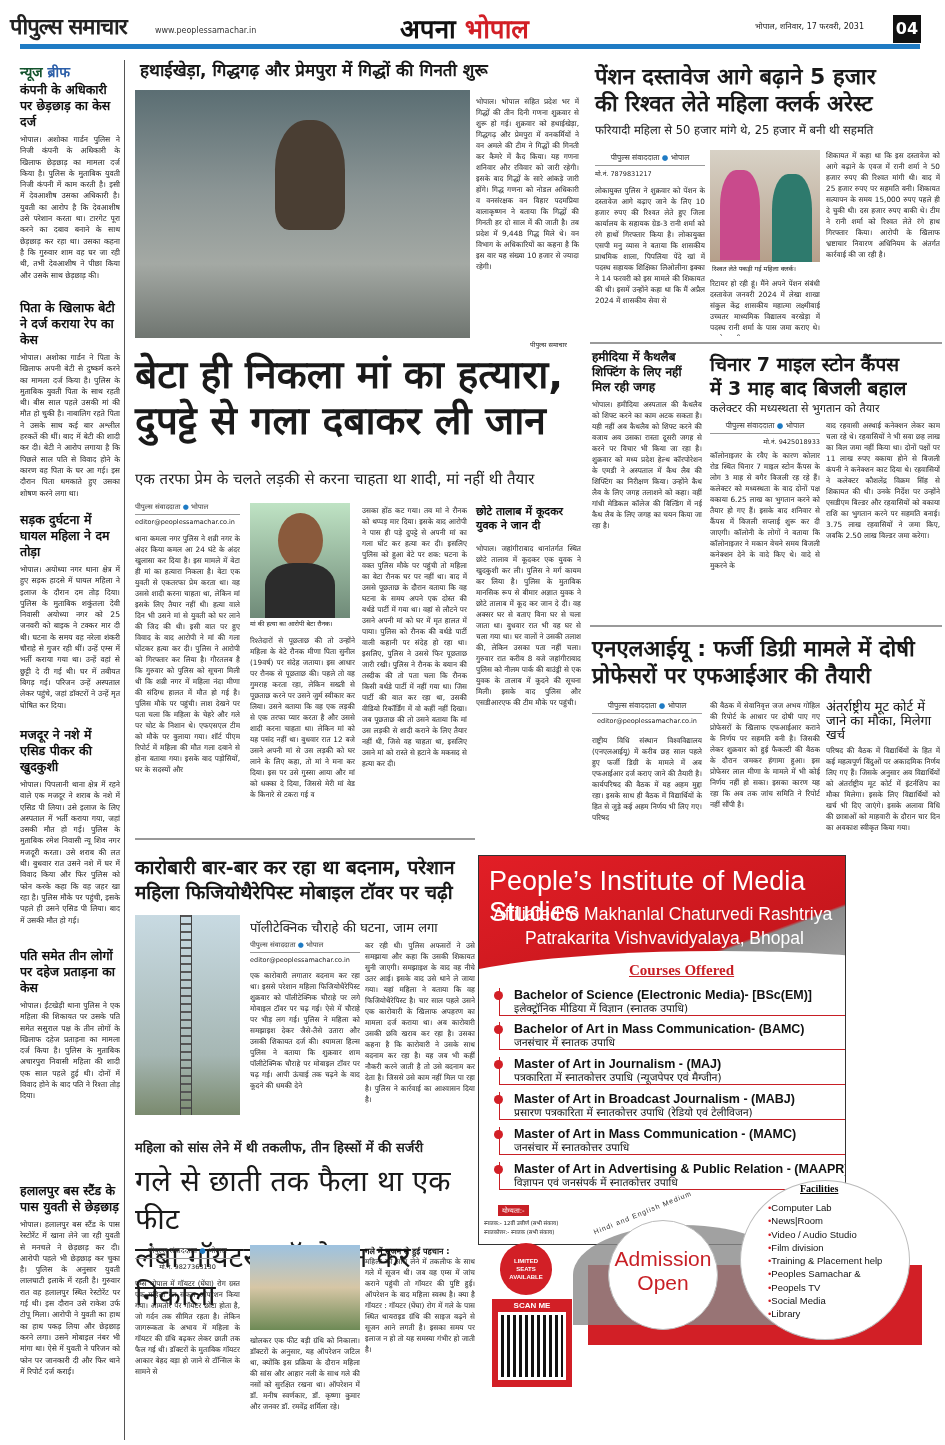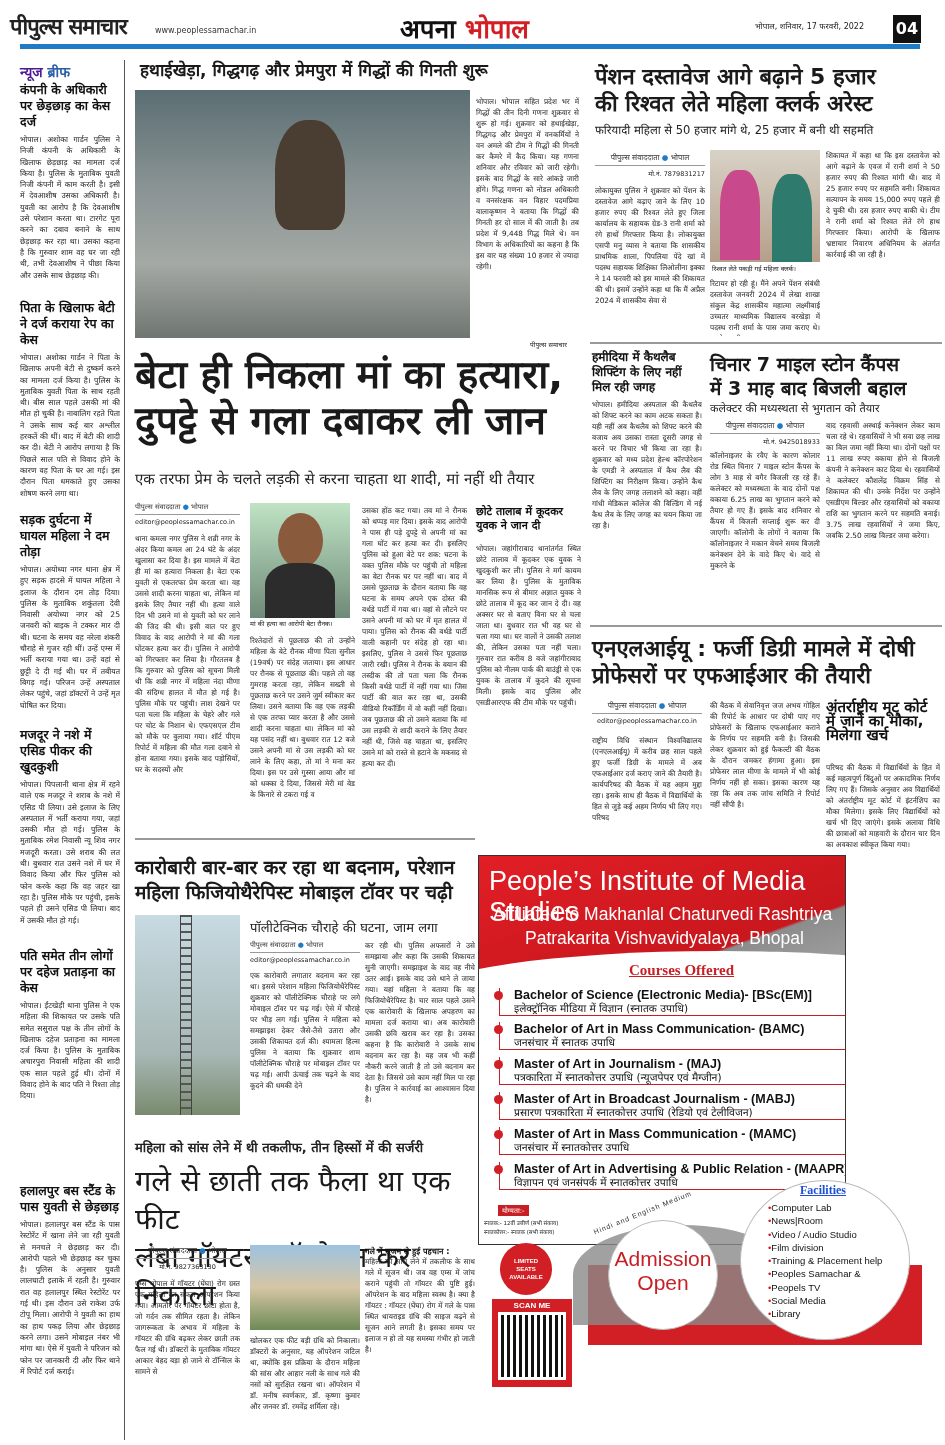--- a/index.html
+++ b/index.html
@@ -8,21 +8,21 @@
 .hdr{left:0;top:0;width:945px;height:44px}
 .logo{left:10px;top:10px;font-size:22px;font-weight:bold;color:#222;letter-spacing:-1px}
 .site{left:155px;top:26px;font-size:8px;color:#333}
 .center-title{left:400px;top:10px;font-size:26px;font-weight:bold}
 .ct-black{color:#111}.ct-red{color:#d21f26}
 .date{left:755px;top:20px;font-size:8px;color:#222}
 .pageno{left:893px;top:15px;width:28px;height:28px;background:#111;color:#fff;font-size:16px;font-weight:bold;text-align:center;line-height:28px}
 .blueline{left:20px;top:44px;width:900px;height:5px;background:#1f7bc4}
 .col-rule{width:1px;background:#555}
 .news-brief{left:20px;top:62px;font-size:14px;font-weight:bold}
-.nb-red{color:#4c1d95}.nb-blue{color:#2b5ea8}
+.nb-red{color:#14532d}.nb-blue{color:#2b5ea8}
 .brief{left:20px;width:100px}
 .brief h3{font-size:12.5px;line-height:16px;font-weight:bold;margin-bottom:4px}
 .brief p{font-size:7.6px;line-height:11.3px;text-align:justify;color:#222}
 .h1{font-weight:bold;line-height:1.05;color:#1a1a1a}
 .body-txt{font-size:7.3px;line-height:11px;text-align:justify;color:#222}
 .byline{font-size:7px;color:#333;border-bottom:1px solid #999;padding-bottom:3px;margin-bottom:3px}
 .byline .dot{color:#1f7bc4}
 .byline2{font-size:7.5px;color:#333;text-align:center;border-bottom:1px solid #999;padding-bottom:3px}
 .photo{background:#888;overflow:hidden}
 .caption{font-size:6.5px;color:#222}
@@ -49,21 +49,21 @@
 </style>
 </head>
 <body>
 
 <div class="abs hdr">
   <div class="abs logo"><span>पीपुल्स समाचार</span></div>
   <div class="abs site">www.peoplessamachar.in</div>
   <div class="abs center-title">
     <span class="ct-black">अपना</span> <span class="ct-red">भोपाल</span>
   </div>
-  <div class="abs date">भोपाल, शनिवार, 17 फरवरी, 2022</div>
+  <div class="abs date">भोपाल, शनिवार, 17 फरवरी, 2031</div>
   <div class="abs pageno">04</div>
 </div>
 <div class="abs blueline"></div>
 
 <div class="abs news-brief">
   <span class="nb-red">न्यूज</span> <span class="nb-blue">ब्रीफ</span>
 </div>
 <div class="abs col-rule" style="left:124px;top:60px;height:1380px"></div>
 
 <div class="abs brief" style="top:82px">
@@ -121,21 +121,21 @@
   <div class="body-txt" style="height:305px;overflow:hidden">भोपाल। जहांगीराबाद थानांतर्गत स्थित छोटे तालाब में कूदकर एक युवक ने खुदकुशी कर ली। पुलिस ने मर्ग कायम कर लिया है। पुलिस के मुताबिक मानसिक रूप से बीमार अज्ञात युवक ने छोटे तालाब में कूद कर जान दे दी। वह अक्सर घर से बताए बिना घर से चला जाता था। बुधवार रात भी वह घर से चला गया था। घर वालों ने उसकी तलाश की, लेकिन उसका पता नहीं चला। गुरुवार रात करीब 8 बजे जहांगीराबाद पुलिस को नीलम पार्क की बाउंड्री से एक युवक के तालाब में कूदने की सूचना मिली। इसके बाद पुलिस और एसडीआरएफ की टीम मौके पर पहुंची।</div>
 </div>
 
 <div class="abs h1" style="left:595px;top:63px;width:345px;font-size:22px;line-height:27px">
   <div>पेंशन दस्तावेज आगे बढ़ाने 5 हजार</div>
   <div>की रिश्वत लेते महिला क्लर्क अरेस्ट</div>
 </div>
 <div class="abs" style="left:595px;top:122px;width:345px;font-size:11.5px;color:#222">फरियादी महिला से 50 हजार मांगे थे, 25 हजार में बनी थी सहमति</div>
 <div class="abs" style="left:595px;top:152px;width:110px">
   <div class="byline2"><span>पीपुल्स संवाददाता</span> <span style="color:#1f7bc4">●</span> <span>भोपाल</span></div>
-  <div class="caption" style="text-align:right;margin-top:3px">मो.नं. 7879831217</div>
+  <div class="caption" style="text-align:left;margin-top:3px">मो.नं. 7879831217</div>
 </div>
 <div class="abs body-txt" style="left:595px;top:185px;width:110px;height:148px;overflow:hidden">लोकायुक्त पुलिस ने शुक्रवार को पेंशन के दस्तावेज आगे बढ़ाए जाने के लिए 10 हजार रुपए की रिश्वत लेते हुए जिला कार्यालय के सहायक ग्रेड-3 रानी शर्मा को रंगे हाथों गिरफ्तार किया है। लोकायुक्त एसपी मनु व्यास ने बताया कि शासकीय प्राथमिक शाला, पिपलिया पेंदे खां में पदस्थ सहायक शिक्षिका लिओलीना इक्का ने 14 फरवरी को इस मामले की शिकायत की थी। इसमें उन्होंने कहा था कि मैं अप्रैल 2024 में शासकीय सेवा से</div>
 <div class="abs photo" style="left:710px;top:150px;width:110px;height:112px;background:linear-gradient(180deg,#d8d2c6,#b59f8a)">
   <div class="abs" style="left:10px;top:20px;width:40px;height:90px;border-radius:40% 40% 0 0;background:#c94a8c"></div>
   <div class="abs" style="left:62px;top:24px;width:40px;height:88px;border-radius:40% 40% 0 0;background:#2e7a6d"></div>
 </div>
 <div class="abs caption" style="left:712px;top:264px;width:110px">रिश्वत लेते पकड़ी गई महिला क्लर्क।</div>
 <div class="abs body-txt" style="left:710px;top:278px;width:110px;height:58px;overflow:hidden">रिटायर हो रही हूं। मैंने अपने पेंशन संबंधी दस्तावेज जनवरी 2024 में लेखा शाखा संकुल केंद्र शासकीय महात्मा लक्ष्मीबाई उच्चतर माध्यमिक विद्यालय बरखेड़ा में पदस्थ रानी शर्मा के पास जमा कराए थे। उसने अपनी</div>
 <div class="abs body-txt" style="left:826px;top:150px;width:114px;height:188px;overflow:hidden">शिकायत में कहा था कि इस दस्तावेज को आगे बढ़ाने के एवज में रानी शर्मा ने 50 हजार रुपए की रिश्वत मांगी थी। बाद में 25 हजार रुपए पर सहमति बनी। शिकायत सत्यापन के समय 15,000 रुपए पहले ही दे चुकी थी। दस हजार रुपए बाकी थे। टीम ने रानी शर्मा को रिश्वत लेते रंगे हाथ गिरफ्तार किया। आरोपी के खिलाफ भ्रष्टाचार निवारण अधिनियम के अंतर्गत कार्रवाई की जा रही है।</div>
 <div class="abs hr" style="left:590px;top:342px;width:352px"></div>
@@ -162,21 +162,21 @@
   <div>एनएलआईयू : फर्जी डिग्री मामले में दोषी</div>
   <div>प्रोफेसरों पर एफआईआर की तैयारी</div>
 </div>
 <div class="abs" style="left:592px;top:700px;width:110px">
   <div class="byline2"><span>पीपुल्स संवाददाता</span> <span style="color:#1f7bc4">●</span> <span>भोपाल</span></div>
   <div class="caption" style="text-align:center;margin-top:3px">editor@peoplessamachar.co.in</div>
 </div>
 <div class="abs body-txt" style="left:592px;top:735px;width:110px;height:110px;overflow:hidden">राष्ट्रीय विधि संस्थान विश्वविद्यालय (एनएलआईयू) में करीब छह साल पहले हुए फर्जी डिग्री के मामले में अब एफआईआर दर्ज कराए जाने की तैयारी है। कार्यपरिषद की बैठक में यह अहम मुद्दा रहा। इसके साथ ही बैठक में विद्यार्थियों के हित से जुड़े कई अहम निर्णय भी लिए गए। परिषद</div>
 <div class="abs body-txt" style="left:710px;top:700px;width:110px;height:145px;overflow:hidden">की बैठक में सेवानिवृत्त जज अभय गोहिल की रिपोर्ट के आधार पर दोषी पाए गए प्रोफेसरों के खिलाफ एफआईआर कराने के निर्णय पर सहमति बनी है। जिसकी लेकर शुक्रवार को हुई फैकल्टी की बैठक के दौरान जमकर हंगामा हुआ। इस प्रोफेसर लाल मीणा के मामले में भी कोई निर्णय नहीं हो सका। इसका कारण यह रहा कि अब तक जांच समिति ने रिपोर्ट नहीं सौंपी है।</div>
 <div class="abs" style="left:826px;top:700px;width:114px">
-  <div style="font-size:15px;font-weight:bold;line-height:14px;margin-bottom:20px">अंतर्राष्ट्रीय मूट कोर्ट में जाने का मौका, मिलेगा खर्च</div>
+  <div style="font-size:13px;font-weight:normal;line-height:14px;margin-bottom:3px">अंतर्राष्ट्रीय मूट कोर्ट में जाने का मौका, मिलेगा खर्च</div>
   <div class="body-txt" style="height:115px;overflow:hidden">परिषद की बैठक में विद्यार्थियों के हित में कई महत्वपूर्ण बिंदुओं पर अकादमिक निर्णय लिए गए हैं। जिसके अनुसार अब विद्यार्थियों को अंतर्राष्ट्रीय मूट कोर्ट में इंटर्नशिप का मौका मिलेगा। इसके लिए विद्यार्थियों को खर्च भी दिए जाएंगे। इसके अलावा विधि की छात्राओं को माहवारी के दौरान चार दिन का अवकाश स्वीकृत किया गया।</div>
 </div>
 
 <div class="abs hr" style="left:135px;top:838px;width:340px"></div>
 
 <div class="abs h1" style="left:135px;top:855px;width:345px;font-size:19px;line-height:25px">
   <div>कारोबारी बार-बार कर रहा था बदनाम, परेशान</div>
   <div>महिला फिजियोथैरेपिस्ट मोबाइल टॉवर पर चढ़ी</div>
 </div>
 <div class="abs photo" style="left:135px;top:915px;width:105px;height:200px;background:linear-gradient(180deg,#c8dae2,#a6b7b4 70%,#7a8a6e)">
@@ -251,21 +251,21 @@
 <div class="abs" style="left:478px;top:1195px;width:444px;height:380px;pointer-events:none">
   <div class="abs" style="left:110px;top:70px;width:334px;height:80px;background:#d21f26"></div>
   <div class="abs" style="left:95px;top:30px;width:220px;height:100px;background:#8a8a8a;border-radius:60% 60% 0 0;opacity:.8"></div>
   <div class="abs" style="left:130px;top:25px;width:110px;height:110px;border-radius:50%;background:#fff;border:1px solid #bbb"></div>
   <div class="abs" style="left:112px;top:14px;font-size:7px;color:#333;font-family:'Liberation Sans',sans-serif;transform:rotate(-22deg);letter-spacing:1px">Hindi and English Medium</div>
   <div class="abs" style="left:132px;top:52px;width:106px;text-align:center;font-size:21px;line-height:24px;color:#c81f25;font-family:'Liberation Sans',sans-serif">
     <div>Admission</div>
       <div>Open</div>
   </div>
   <div class="abs" style="left:262px;top:-15px;width:170px;height:160px;border-radius:50%;background:#fff;border:1px solid #bbb"></div>
-  <div class="abs" style="left:322px;top:-12px;font-size:12px;color:#1d4ed8;font-weight:bold;text-decoration:underline;font-family:'Liberation Serif',serif">Facilities</div>
+  <div class="abs" style="left:322px;top:-12px;font-size:10px;color:#000000;font-weight:bold;text-decoration:underline;font-family:'Liberation Serif',serif">Facilities</div>
   <div class="abs fac-list" style="top:6px">
     <div>Computer Lab</div>
       <div>News|Room</div>
       <div>Video / Audio Studio</div>
     <div>Film division</div>
       <div>Training &amp; Placement help</div>
       <div>Peoples Samachar &amp;</div>
     <div>Peopels TV</div>
       <div>Social Media</div>
       <div>Library</div>

